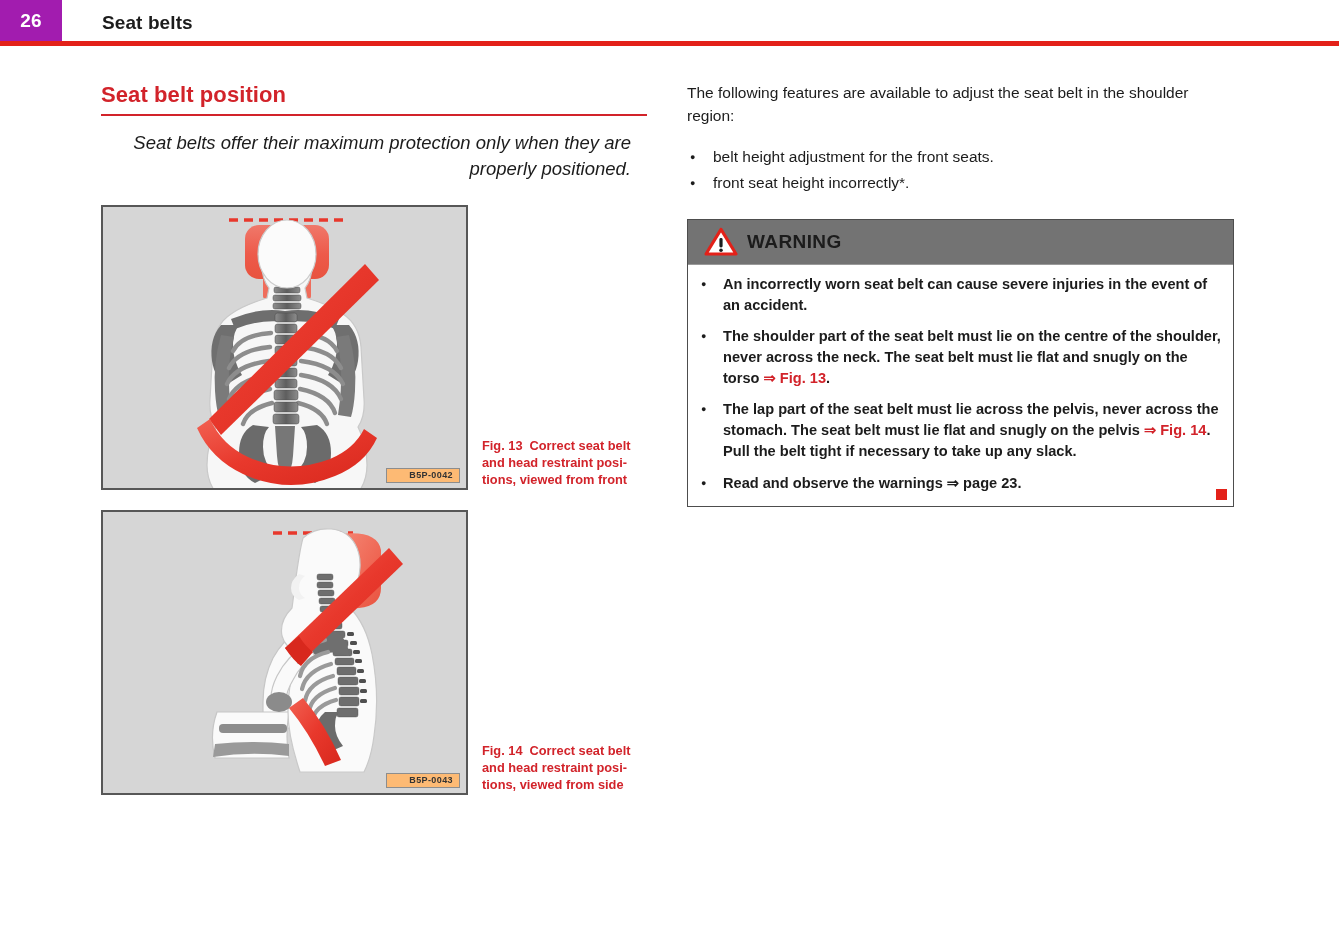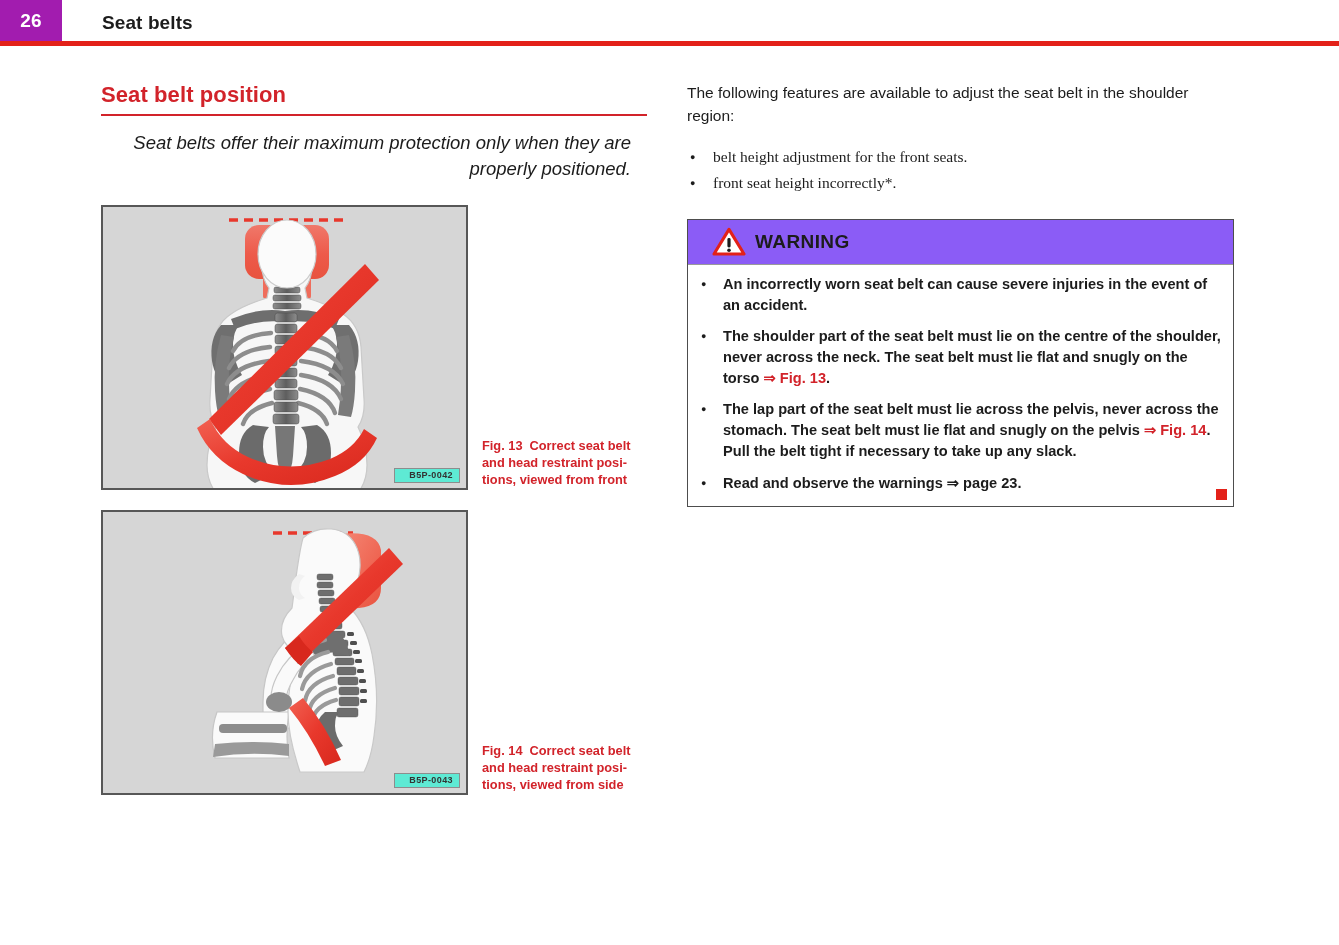--- a/index.html
+++ b/index.html
@@ -118,28 +118,28 @@
   }
   .figure-frame svg {
     display: block;
     width: 100%;
     height: 100%;
   }
   .figure-id-tag {
     position: absolute;
     right: 6px;
     bottom: 5px;
-    background: #5eead4;
+    background: #fdba74;
     border: 1px solid #8d8d8d;
     color: #333333;
     font-family: "Liberation Sans", sans-serif;
     font-size: 9px;
     font-weight: bold;
     letter-spacing: 0.4px;
-    padding: 1px 6px 1px 14px;
+    padding: 1px 6px 1px 22px;
     line-height: 11px;
   }
   .figure-caption {
     position: absolute;
     left: 381px;
     width: 165px;
     font-size: 12.8px;
     font-weight: bold;
     color: #d2232a;
     line-height: 1.33;
@@ -151,21 +151,20 @@
   .intro-paragraph {
     font-size: 15.5px;
     line-height: 1.47;
     margin: 0 0 16px 0;
     color: #1c1c1c;
   }
   .bullet-list {
     list-style: none;
     margin: 0 0 22px 0;
     padding: 0;
-    font-family: Liberation Serif, serif;
   }
   .bullet-item {
     font-size: 15.5px;
     line-height: 1.72;
     color: #1c1c1c;
     position: relative;
     padding-left: 26px;
   }
   .bullet-item::before {
     content: "\25CF";
@@ -179,26 +178,26 @@
 
   
   .warning-box {
     border: 1px solid #4d4d4d;
     width: 547px;
     box-sizing: border-box;
     background: #ffffff;
     position: relative;
   }
   .warning-head {
-    background: #8b5cf6;
+    background: #737373;
     border-bottom: 1px solid #9a9a9a;
     height: 44px;
     display: flex;
     align-items: center;
-    padding-left: 24px;
+    padding-left: 16px;
   }
   .warning-triangle {
     width: 34px;
     height: 30px;
     flex: 0 0 auto;
     margin-right: 9px;
   }
   .warning-title {
     font-size: 19px;
     font-weight: bold;

